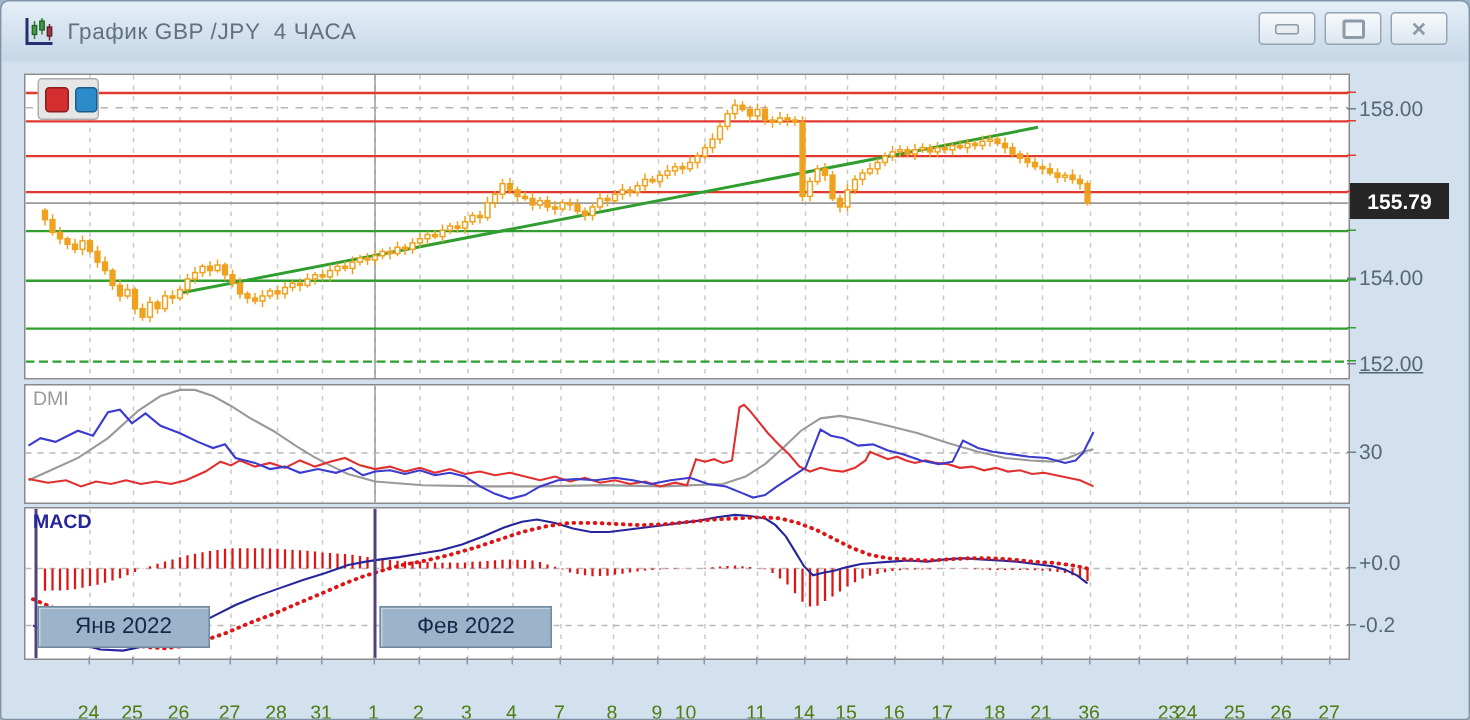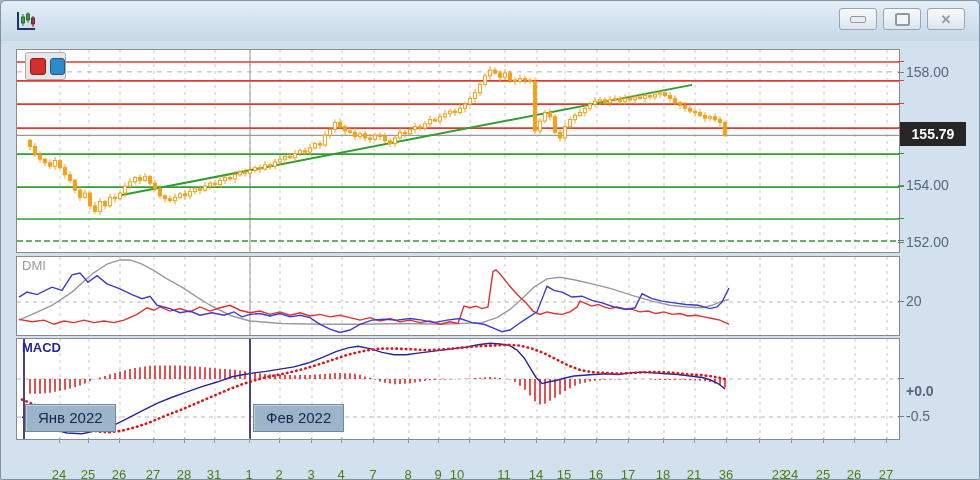--- a/index.html
+++ b/index.html
@@ -18,21 +18,21 @@
   .p-main{top:8px;height:202px;}
   .p-dmi{top:215px;height:78px;}
   .p-macd{top:297px;height:100px;}
   .plabel{position:absolute;font-size:13px;pointer-events:none;}
   .dmi-label{left:21px;top:217px;color:#9a9a9a;}
   .macd-label{left:21px;top:299px;color:#26269c;font-weight:bold;}
   .toolbox{position:absolute;left:24px;top:11px;width:41px;height:28px;background:#e6e6e6;border:1px solid #adadad;border-radius:3px;display:flex;align-items:center;gap:4px;padding-left:4px;box-sizing:border-box;}
   .sq{width:15px;height:15px;border-radius:3px;cursor:pointer;}
   .sq-red{background:#d42f2f;border:1px solid #8c1d1d;}
   .sq-blue{background:#2c8cc9;border:1px solid #1c5d8c;}
-  .datebox{position:absolute;height:26px;line-height:26px;padding:0 12px;background:#9cb4c9;border:1px solid #6e89a0;color:#16284a;font-size:15px;box-shadow:1px 1px 0 rgba(255,255,255,.4) inset;}
+  .datebox{position:absolute;height:26px;line-height:26px;padding:0 24px;background:#9cb4c9;border:1px solid #6e89a0;color:#16284a;font-size:15px;box-shadow:1px 1px 0 rgba(255,255,255,.4) inset;}
   .axis-right span{position:absolute;left:905px;font-size:14px;color:#56677a;transform:translateY(-50%);}
   .tick{position:absolute;left:897px;width:6px;height:1px;background:#6f7f8e;}
   .badge{position:absolute;left:899px;width:66px;height:24px;background:#262626;color:#fff;font-size:14px;font-weight:bold;text-align:center;line-height:24px;transform:translateY(-50%);}
   .xlabels span{position:absolute;top:406px;font-size:13px;color:#4d7c0f;transform:translateX(-50%);margin-top:20px;}
   .xtick{position:absolute;top:397px;width:1px;height:5px;background:#8a96a3;}
 </style>
 </head>
 <body>
 
 <div class="window">
@@ -41,20 +41,21 @@
       <svg width="22" height="22" viewBox="0 0 22 22">
         <path d="M3 2 L3 19 L20 19" stroke="#23306e" stroke-width="2" fill="none"></path>
         <line x1="8" y1="4" x2="8" y2="16" stroke="#2e7d32" stroke-width="1"></line>
         <rect x="6.5" y="7" width="3" height="6" fill="#3f9a43" stroke="#1d5a20" stroke-width="0.8"></rect>
         <line x1="13" y1="2" x2="13" y2="13" stroke="#2e7d32" stroke-width="1"></line>
         <rect x="11.5" y="4" width="3" height="6" fill="#3f9a43" stroke="#1d5a20" stroke-width="0.8"></rect>
         <line x1="18" y1="6" x2="18" y2="17" stroke="#7a2030" stroke-width="1"></line>
         <rect x="16.5" y="8" width="3" height="6" fill="#93394a" stroke="#5a1420" stroke-width="0.8"></rect>
       </svg>
     </span>
+    <span class="title">График GBP /JPY  4 ЧАСА</span>
     <div class="winbtns">
       <button class="winbtn">
           <span class="g-min"></span>
         </button>
       <button class="winbtn">
           <span class="g-res"></span>
         </button>
       <button class="winbtn">
           <span class="g-close">✕</span>
         </button>
@@ -609,35 +610,35 @@
 
     <div id="dateboxes">
         <div class="datebox" style="left: 24px; top: 363px;">Янв 2022</div>
         <div class="datebox" style="left: 252px; top: 363px;">Фев 2022</div>
       </div>
     <div class="axis-right" id="axis-right">
         <span style="top: 31px;">158.00</span>
         <div class="tick" style="top: 31px;"></div>
         <span style="top: 144px;">154.00</span>
         <div class="tick" style="top: 144px;"></div>
-        <span style="top: 200.5px;">152.00</span>
+        <span style="top: 200.5px; text-decoration: underline;">152.00</span>
         <div class="tick" style="top: 200.5px;"></div>
         <div class="tick" style="top: 19.9825px; background: rgb(224, 58, 48);"></div>
         <div class="tick" style="top: 38.91px; background: rgb(224, 58, 48);"></div>
         <div class="tick" style="top: 62.075px; background: rgb(224, 58, 48);"></div>
         <div class="tick" style="top: 86.0875px; background: rgb(224, 58, 48);"></div>
         <div class="tick" style="top: 112.078px; background: rgb(47, 158, 47);"></div>
         <div class="tick" style="top: 145.13px; background: rgb(47, 158, 47);"></div>
         <div class="tick" style="top: 177.052px; background: rgb(47, 158, 47);"></div>
         <div class="tick" style="top: 199.087px; background: rgb(47, 158, 47);"></div>
-        <span style="top: 260px;">20</span>
+        <span style="top: 260px;">30</span>
         <div class="tick" style="top: 260px;"></div>
-        <span style="top: 350px; font-weight: bold;">+0.0</span>
+        <span style="top: 334px;">+0.0</span>
         <div class="tick" style="top: 337px;"></div>
-        <span style="top: 375px;">-0.5</span>
+        <span style="top: 375px;">-0.2</span>
         <div class="tick" style="top: 375px;"></div>
       </div>
     <div class="badge" id="price-badge" style="top: 93.4325px;">155.79</div>
     <div class="xlabels" id="xlabels">
         <span style="left: 58px;">24</span>
         <div class="xtick" style="left: 58px;"></div>
         <span style="left: 87px;">25</span>
         <div class="xtick" style="left: 87px;"></div>
         <span style="left: 118px;">26</span>
         <div class="xtick" style="left: 118px;"></div>

